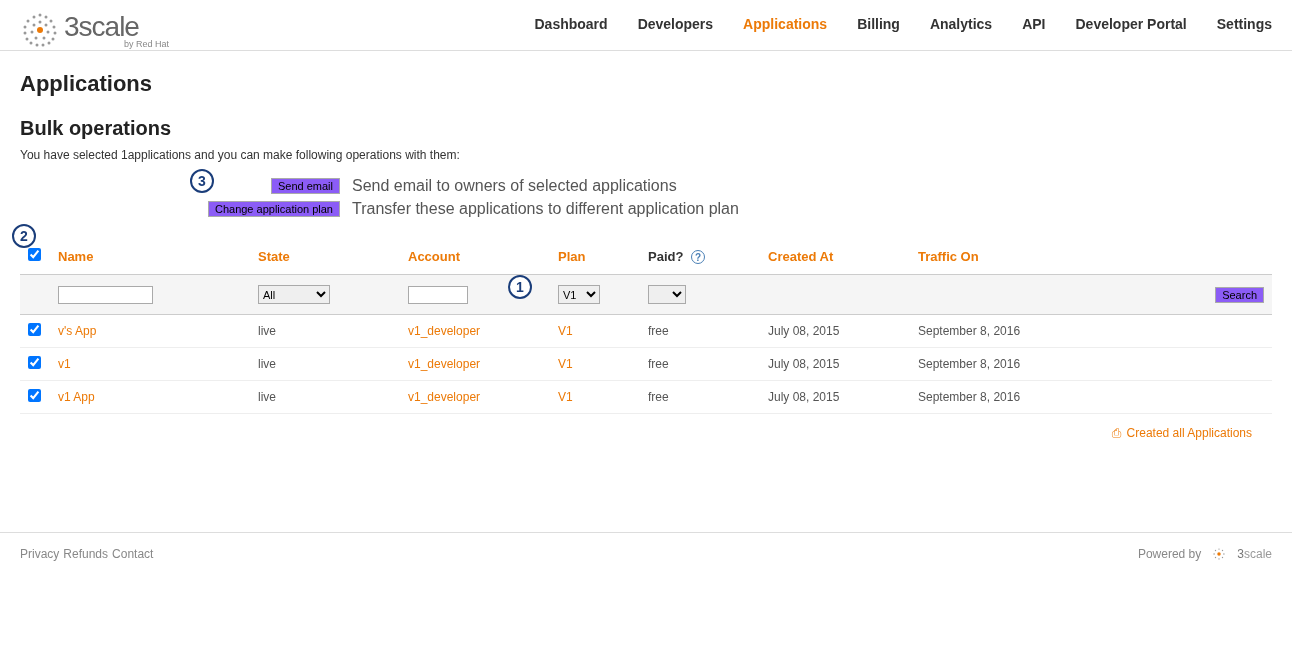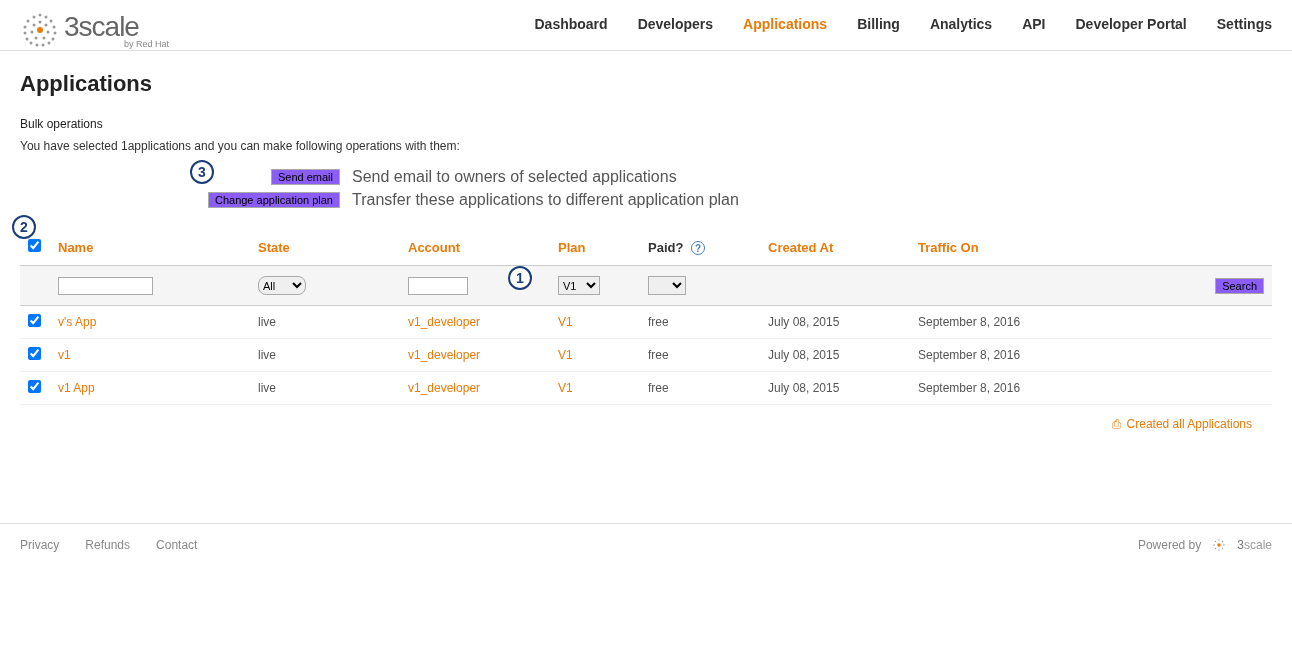--- a/index.html
+++ b/index.html
@@ -8,42 +8,42 @@
 .logo { display: flex; align-items: center; gap: 4px; }
 .logo-text { font-size: 28px; color: #666; letter-spacing: -1px; font-weight: 300; }
 .logo-text .three { color: #666; }
 .logo-sub { font-size: 9px; color: #888; display: block; margin-top: -4px; margin-left: 28px; padding-left: 32px; }
 .logo-mark { width: 40px; height: 40px; position: relative; }
 .nav { display: flex; gap: 30px; padding-bottom: 12px; }
 .nav a { text-decoration: none; color: #333; font-weight: bold; font-size: 14px; }
 .nav a.active { color: #ec7a08; }
 .content { padding: 20px; }
 h1 { font-size: 22px; font-weight: bold; margin-bottom: 20px; color: #222; }
-h2 { font-size: 12px; font-weight: normal; margin-bottom: 8px; color: #222; }
+h2 { font-size: 20px; font-weight: bold; margin-bottom: 8px; color: #222; }
 .bulk-desc { margin-bottom: 15px; color: #333; }
 .bulk-ops { margin-left: 180px; margin-bottom: 20px; }
 .bulk-row { display: flex; align-items: center; gap: 12px; margin-bottom: 5px; }
 .bulk-row .btn-wrap { width: 140px; text-align: right; }
 .btn { background: #8b5cf6; border: 1px solid #aaa; padding: 1px 6px; font-size: 11px; cursor: pointer; font-family: inherit; }
 .bulk-text { color: #555; font-size: 16px; }
 table { width: 100%; border-collapse: collapse; }
 th { text-align: left; color: #ec7a08; font-weight: bold; padding: 10px 8px; font-size: 13px; border-bottom: 1px solid #ccc; }
 th.paid { color: #333; }
 td { padding: 8px; border-bottom: 1px solid #eee; font-size: 12px; color: #555; }
 tr.filter-row td { background: #f5f5f5; padding: 10px 8px; border-bottom: 1px solid #ccc; }
 .link { color: #ec7a08; text-decoration: none; }
 input[type=text] { border: 1px solid #aaa; padding: 1px 3px; font-size: 11px; width: 95px; height: 18px; }
 select { border: 1px solid #aaa; font-size: 11px; height: 19px; background: #efefef; }
 .search-btn { float: right; }
 .help-icon { display: inline-block; width: 14px; height: 14px; border: 1.5px solid #4a7fb5; border-radius: 50%; color: #4a7fb5; font-size: 10px; text-align: center; line-height: 13px; margin-left: 4px; }
 .export { text-align: right; padding: 12px 20px; }
 .export a { color: #ec7a08; text-decoration: none; font-size: 12px; }
 .export-icon { color: #ec7a08; margin-right: 2px; }
 .footer { border-top: 1px solid #ddd; padding: 14px 20px; display: flex; justify-content: space-between; color: #888; font-size: 12px; margin-top: 60px; }
-.footer-left { display: flex; gap: 26px; }
+.footer-left { display: flex; gap: 4px; }
 .footer a { color: #888; text-decoration: none; }
 .annot { position: absolute; width: 24px; height: 24px; border: 2.5px solid #1a3d7a; border-radius: 50%; color: #1a3d7a; font-weight: bold; font-size: 14px; display: flex; align-items: center; justify-content: center; background: #fff; z-index: 10; }
 .col-check { width: 30px; }
 .col-name { width: 200px; }
 .col-state { width: 150px; }
 .col-account { width: 150px; }
 .col-plan { width: 90px; }
 .col-paid { width: 120px; }
 .col-created { width: 150px; }
 .dots { fill: #999; }
@@ -132,21 +132,21 @@
           <th class="col-plan">Plan</th>
           <th class="col-paid paid"><span>Paid?</span> <span class="help-icon">?</span></th>
           <th class="col-created">Created At</th>
           <th>Traffic On</th>
         </tr>
       </thead>
       <tbody>
         <tr class="filter-row">
           <td></td>
           <td><input type="text" style=""></td>
-          <td><select style="width:48px;border-radius:8px;"><option>All</option></select></td>
+          <td><select style="width:72px;"><option>All</option></select></td>
           <td><input type="text" style="width: 60px;"></td>
           <td style="position:relative;">
             <div class="annot" style="left:-42px; top:0px;">1</div>
             <select style="width:42px;"><option>V1</option></select>
           </td>
           <td><select style="width:38px;"><option></option></select></td>
           <td></td>
           <td>
               <button class="btn search-btn">Search</button>
             </td>

